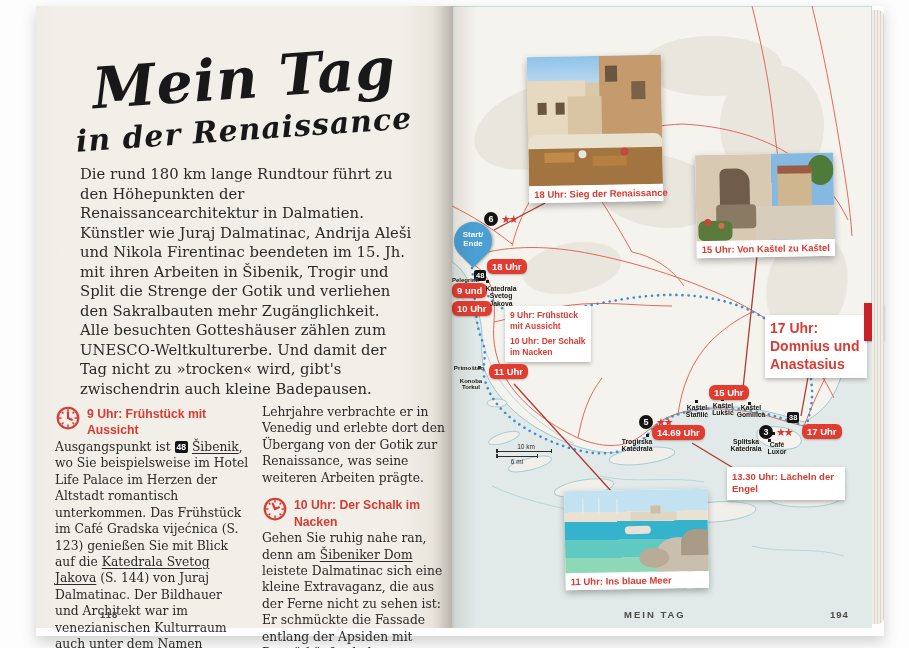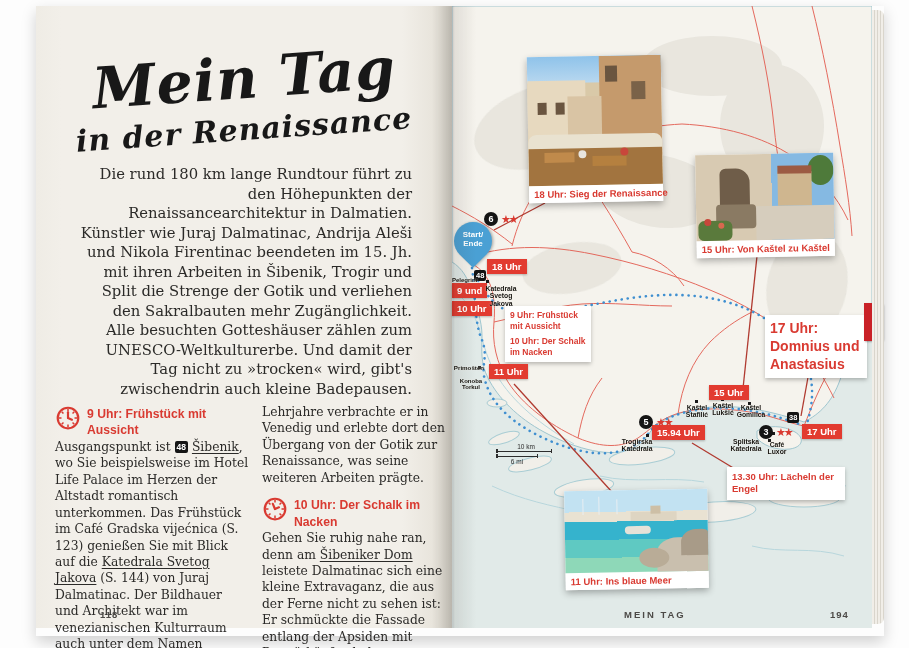--- a/index.html
+++ b/index.html
@@ -16,21 +16,21 @@
   #page-stack{position:absolute;left:836px;top:4px;width:12px;height:614px;
     background:repeating-linear-gradient(to right,#f1eee8 0 2px,#d9d5cc 2px 3px);
     border-radius:0 6px 6px 0;}
   #spine-shadow{position:absolute;left:396px;top:0;width:44px;height:622px;pointer-events:none;
     background:linear-gradient(to right,rgba(0,0,0,0) 0%,rgba(0,0,0,.14) 48%,rgba(60,50,40,.10) 52%,rgba(0,0,0,0) 100%);}
   
   .script-title{position:absolute;width:100%;text-align:center;color:#181818;
     font-family:"DejaVu Serif",serif;font-style:italic;font-weight:bold;}
   #title1{top:38px;font-size:57px;transform:rotate(-4deg);letter-spacing:1px;}
   #title2{top:106px;font-size:30px;transform:rotate(-4deg);letter-spacing:1px;}
-  #intro{position:absolute;left:44px;top:158px;width:332px;text-align:right;
+  #intro{position:absolute;left:44px;top:158px;width:332px;text-align:left;
     font-family:"DejaVu Serif",serif;font-size:14.8px;line-height:1.32;color:#2b2a28;}
   .col{position:absolute;top:398px;font-family:"DejaVu Serif",serif;font-size:12.3px;
        line-height:1.34;color:#2b2a28;}
   #col1{left:19px;width:194px;}
   #col2{left:226px;width:192px;}
   .clock{float:left;width:26px;height:26px;margin:1px 6px 2px 0;}
   .sec-head{font-family:"Liberation Sans",sans-serif;font-weight:bold;font-size:12.2px;
     color:#d93a31;padding-top:2px;}
   .colbody{margin:0;}
   .maplink{text-decoration:underline;text-underline-offset:2px;}
@@ -43,21 +43,21 @@
   
   #mapsvg{position:absolute;left:0;top:0;}
   .photo{position:absolute;background:#fff;box-shadow:0 3px 7px rgba(0,0,0,.3);padding:0;}
   .photo .art{position:relative;overflow:hidden;width:100%;}
   .photo .cap{height:17px;line-height:17px;background:#fff;color:#d93a31;
     font-weight:bold;font-size:9.5px;padding-left:5px;white-space:nowrap;}
   .blob{position:absolute;}
   .callout{position:absolute;background:#fff;box-shadow:0 2px 4px rgba(0,0,0,.25);
     color:#d93a31;font-weight:bold;padding:4px 5px;line-height:1.3;}
   .tbadge{position:absolute;background:#e23b30;color:#fff;font-weight:bold;font-size:9.5px;
-    padding:2px 5px;white-space:nowrap;box-shadow:0 1px 2px rgba(0,0,0,.25);}
+    padding:2px 5px;white-space:nowrap;box-shadow:0 1px 2px rgba(0,0,0,.25);border-radius:6px;}
   .poi{position:absolute;width:14px;height:14px;border-radius:50%;background:#141414;color:#fff;
     font-weight:bold;font-size:9px;line-height:14px;text-align:center;}
   .stars{position:absolute;color:#d93a31;font-size:11px;letter-spacing:-2px;white-space:nowrap;}
   .refbox{position:absolute;background:#141414;color:#fff;font-weight:bold;font-size:7.5px;
     line-height:11px;padding:0 2px;border-radius:2px;}
   .place{position:absolute;color:#16140f;font-size:6.8px;font-weight:bold;line-height:1.08;
     text-align:center;text-shadow:0 0 2px rgba(245,243,238,.9);}
   #pin{position:absolute;left:2px;top:216px;width:38px;height:38px;background:#4aa0d4;
     border-radius:50% 50% 50% 0;transform:rotate(-45deg);box-shadow:1px 1px 3px rgba(0,0,0,.3);}
   #pin .pintxt{position:absolute;left:0;top:0;width:38px;height:38px;transform:rotate(45deg);
@@ -267,21 +267,21 @@
         <div>10 Uhr: Der Schalk im Nacken</div>
       </div>
       <div class="callout" style="left:313px;top:309px;width:92px;font-size:14px;">17 Uhr: Domnius und Anastasius</div>
       <div class="callout" style="left:275px;top:461px;width:108px;font-size:9.5px;">13.30 Uhr: Lächeln der Engel</div>
 
       <div class="tbadge" style="left:35px;top:253px;">18 Uhr</div>
       <div class="tbadge" style="left:0;top:277px;">9 und</div>
       <div class="tbadge" style="left:0;top:295px;">10 Uhr</div>
       <div class="tbadge" style="left:37px;top:358px;">11 Uhr</div>
       <div class="tbadge" style="left:257px;top:379px;">15 Uhr</div>
-      <div class="tbadge" style="left:200px;top:419px;">15.94 Uhr</div>
+      <div class="tbadge" style="left:200px;top:419px;">14.69 Uhr</div>
       <div class="tbadge" style="left:350px;top:418px;">17 Uhr</div>
 
       <div id="pin">
         <div class="pintxt"><span>Start/</span><br><span>Ende</span></div>
       </div>
 
       <div class="poi" style="left:32px;top:206px;">6</div>
       <div class="stars" style="left:49px;top:207px;">★★</div>
       <div class="poi" style="left:187px;top:409px;">5</div>
       <div class="stars" style="left:204px;top:410px;">★★</div>

